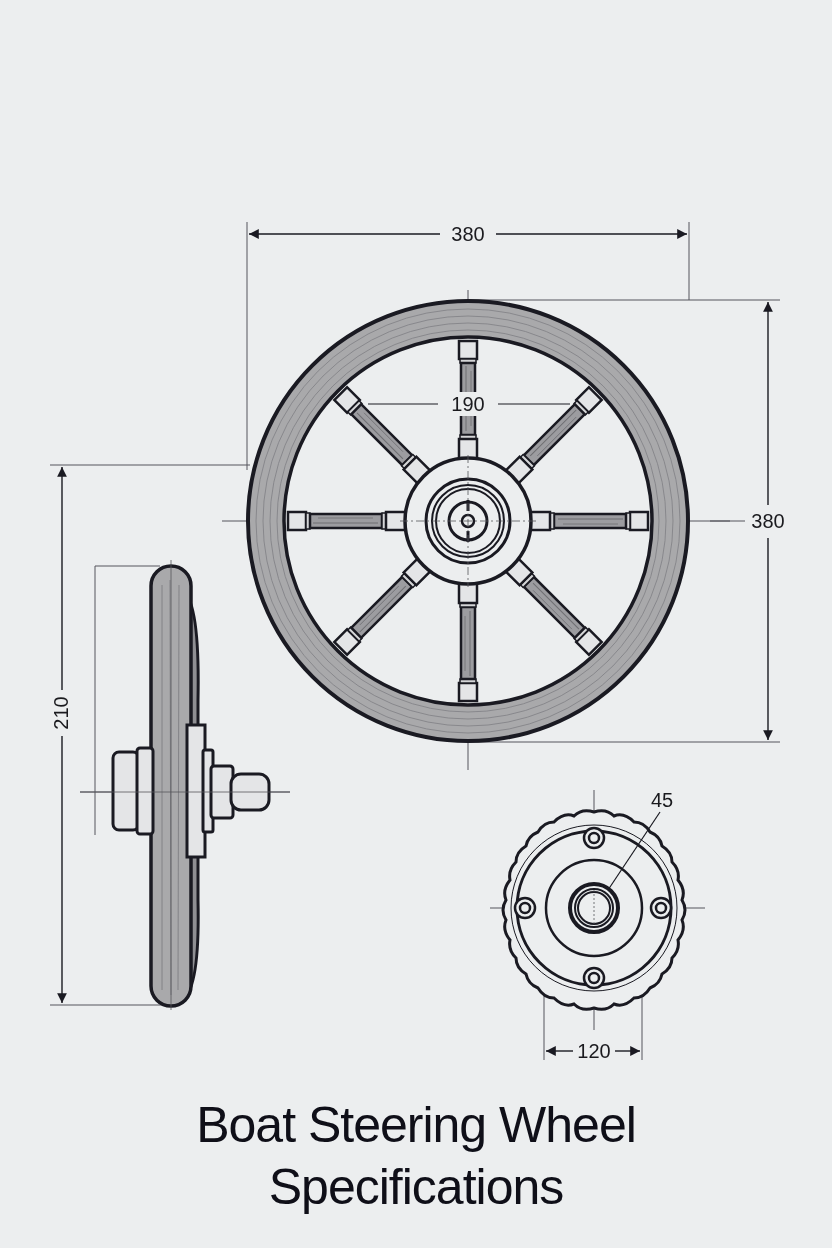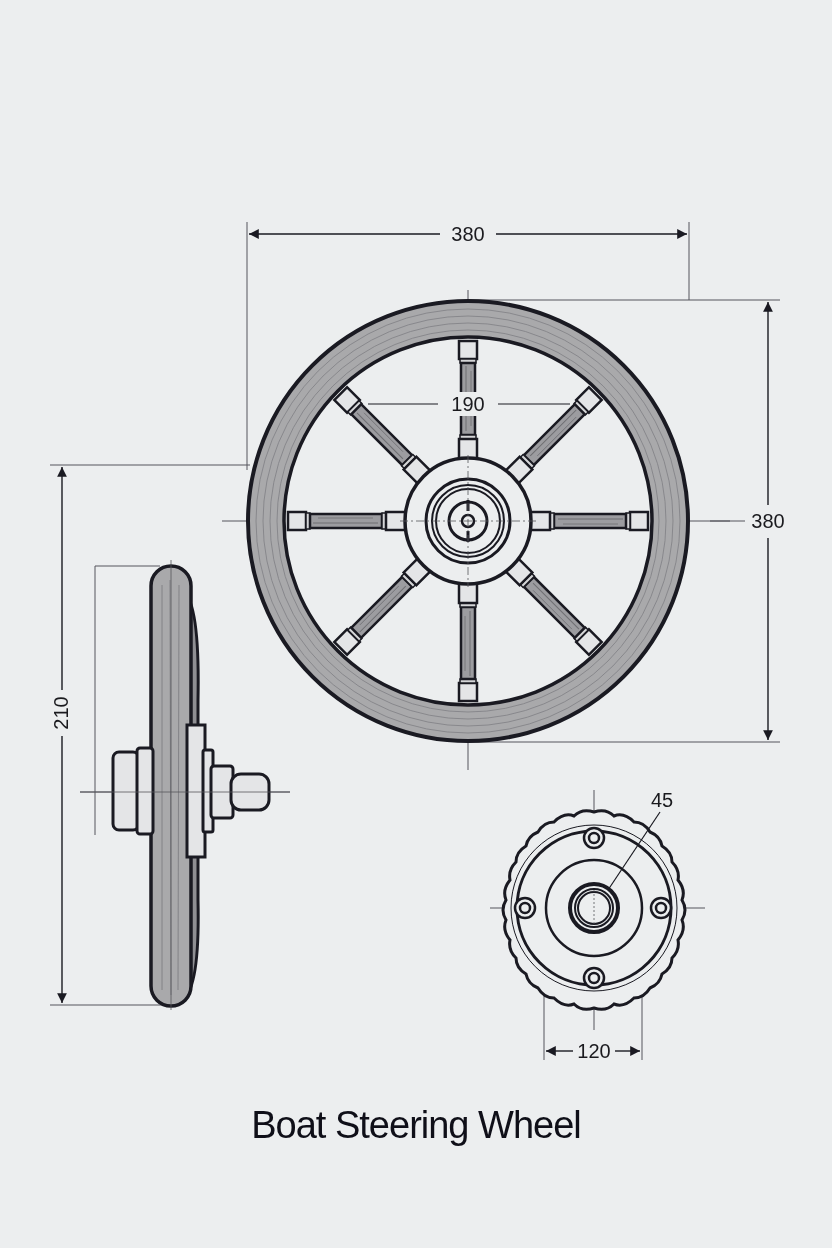--- a/index.html
+++ b/index.html
@@ -16,21 +16,21 @@
     font-size: 20px;
     fill: #1a1a1e;
   }
   .title {
     position: absolute;
     left: 0; top: 1094px;
     width: 832px;
     text-align: center;
     color: #0f0f18;
     font-family: "Liberation Sans", sans-serif;
-    font-size: 38px;
+    font-size: 50px;
     line-height: 62px;
     letter-spacing: -1px;
   }
   .title span { display: block; }
 </style>
 </head>
 <body>
 
 <svg id="drawing" width="832" height="1248" viewBox="0 0 832 1248" xmlns="http://www.w3.org/2000/svg">
   <defs>
@@ -191,13 +191,14 @@
     <g>
       <line x1="546" y1="1051" x2="573" y2="1051" stroke="#1a1a22" stroke-width="1.4" marker-start="url(#arr)"></line>
       <line x1="615" y1="1051" x2="640" y2="1051" stroke="#1a1a22" stroke-width="1.4" marker-end="url(#arr)"></line>
       <text class="dimtext" x="594" y="1058" text-anchor="middle">120</text>
     </g>
   </g>
 </svg>
 
 <div class="title">
   <span>Boat Steering Wheel</span>
+  <span>Specifications</span>
 </div>
 
 </body></html>

